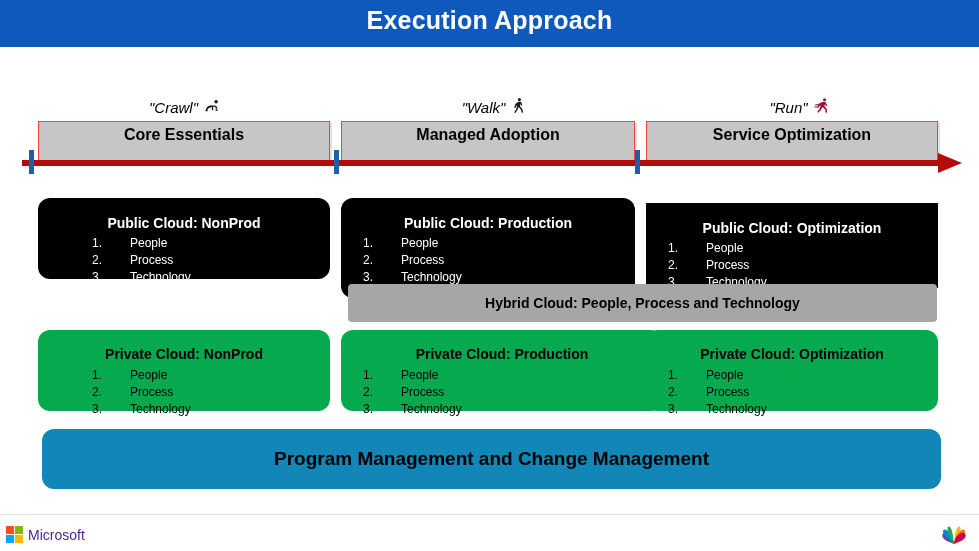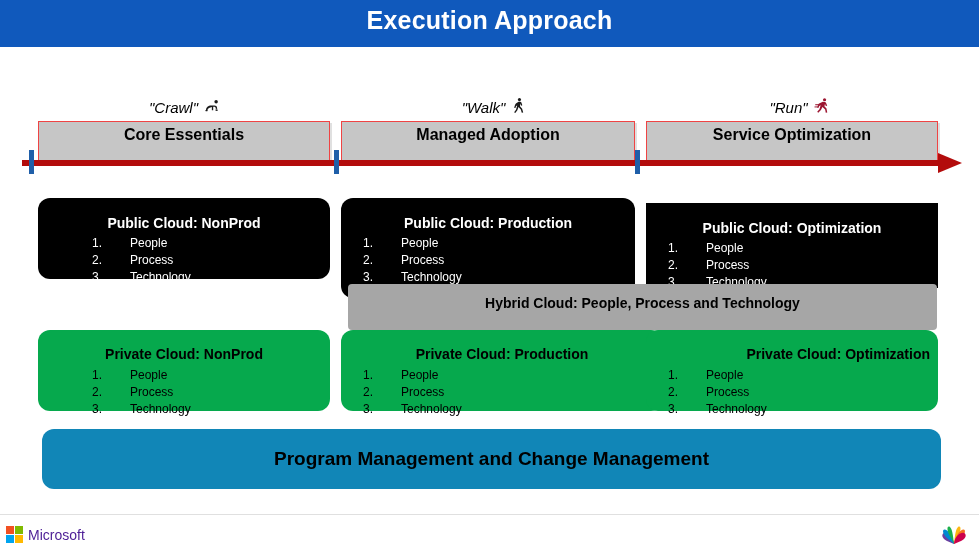--- a/index.html
+++ b/index.html
@@ -87,21 +87,21 @@
     font-size:12px;
     line-height:17px;
     white-space:nowrap;
     display:flex;
   }
   .card-list li .num{width:38px;flex:0 0 38px;display:inline-block;}
   .card-list li .txt{display:inline-block;}
 
   
   .hybrid-bar{
-    position:absolute;left:348px;top:284px;width:589px;height:46px;
+    position:absolute;left:348px;top:284px;width:589px;height:38px;
     background:#a6a6a6;border-radius:4px;
   }
   .hybrid-bar span{
     display:block;width:100%;text-align:center;line-height:38px;
     font-size:14px;font-weight:bold;color:#000;white-space:nowrap;
   }
 
   
   .program-bar{
     position:absolute;left:42px;top:429px;width:899px;height:60px;
@@ -280,21 +280,21 @@
           <span class="txt">Process</span>
         </li>
       <li>
           <span class="num">3.</span>
           <span class="txt">Technology</span>
         </li>
     </ul>
   </div>
 
   <div class="card green rounded" style="left:646px;top:330px;width:292px;height:81px;">
-    <div class="card-title" style="margin-top:8px;text-align:right;">Private Cloud:  Optimization</div>
+    <div class="card-title" style="margin-top:8px;">Private Cloud:  Optimization</div>
     <ul class="card-list" style="margin-top:5px;margin-left:14px;">
       <li>
           <span class="num">1.</span>
           <span class="txt">People</span>
         </li>
       <li>
           <span class="num">2.</span>
           <span class="txt">Process</span>
         </li>
       <li>

